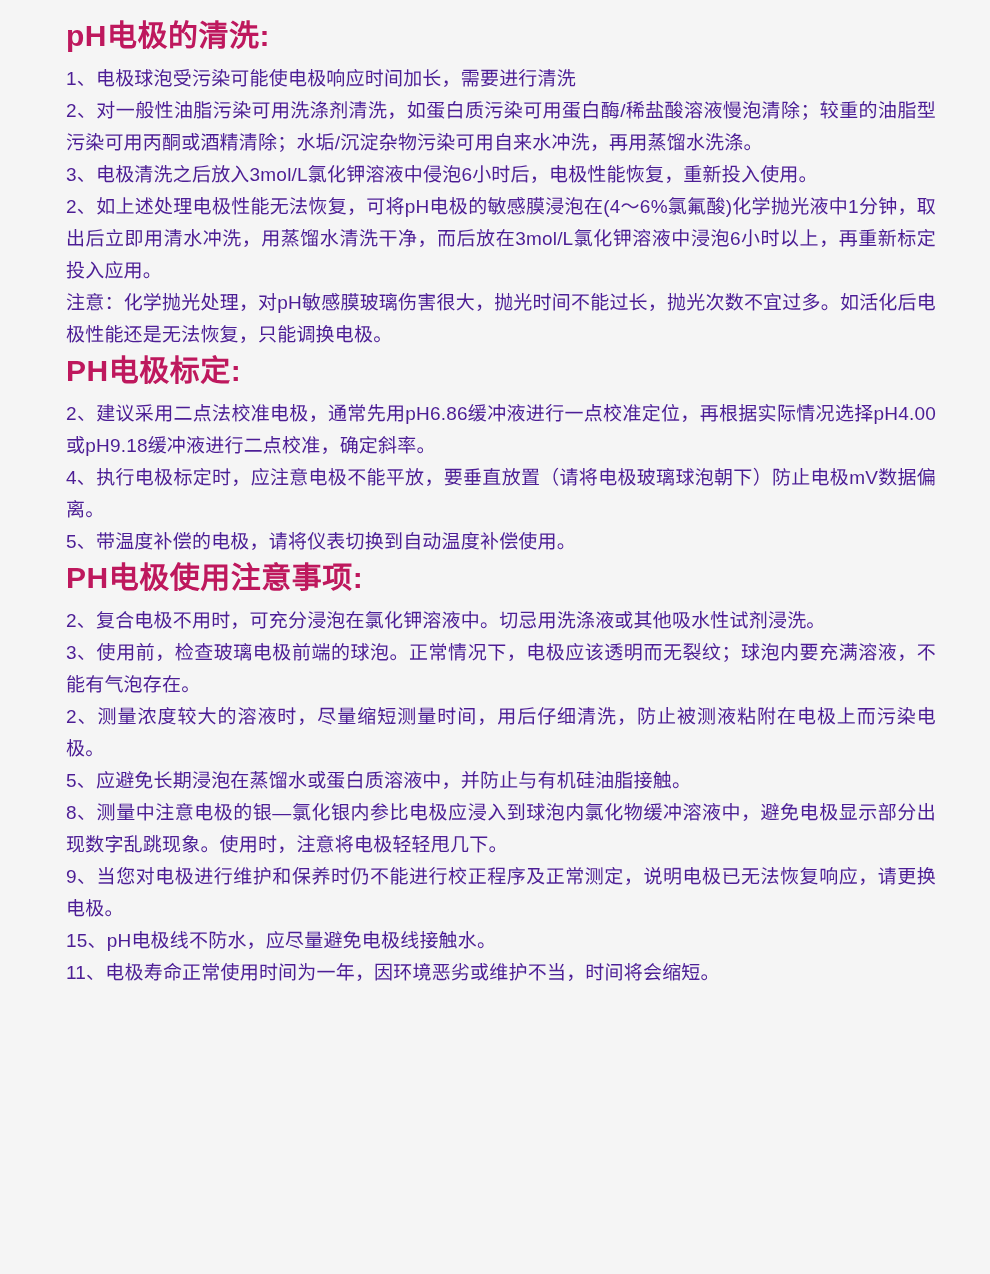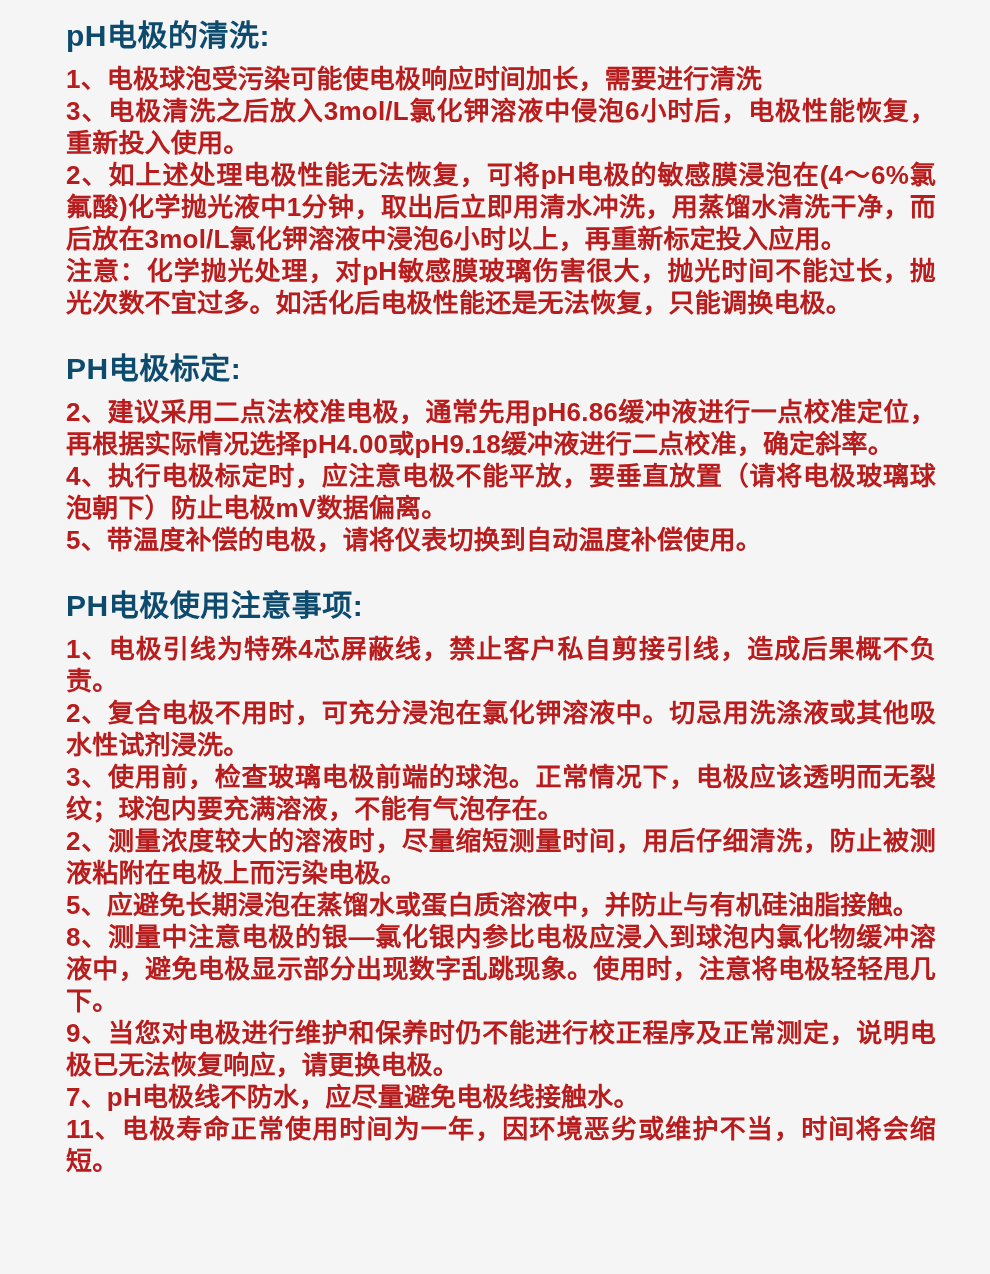--- a/index.html
+++ b/index.html
@@ -12,66 +12,66 @@
     font-family: "Liberation Sans", "DejaVu Sans", sans-serif;
     color: #333333;
   }
   .doc {
     width: 990px;
     min-height: 1274px;
     padding: 16px 54px 40px 66px;
     background: #f5f5f5;
   }
   .section { margin: 0; }
-  .section + .section { margin-top: 30px; }
+  .section + .section { }
   .section-heading {
     font-size: 30px;
     line-height: 40px;
     font-weight: 700;
-    color: #0c4a6e;
+    color: #be185d;
     margin-bottom: 7px;
     letter-spacing: 0.5px;
   }
   .list-item {
-    font-size: 26px;
+    font-size: 19px;
     line-height: 32px;
-    font-weight: 700;
-    color: #b91c1c;
+    font-weight: 400;
+    color: #4c1d95;
     letter-spacing: 0.2px;
     text-align: justify;
     text-justify: inter-ideograph;
     word-break: break-all;
   }
 </style>
 </head>
 <body>
 
 <div class="doc">
 
   <section class="section">
     <h2 class="section-heading">pH电极的清洗:</h2>
     <p class="list-item">1、电极球泡受污染可能使电极响应时间加长，需要进行清洗</p>
+    <p class="list-item">2、对一般性油脂污染可用洗涤剂清洗，如蛋白质污染可用蛋白酶/稀盐酸溶液慢泡清除；较重的油脂型污染可用丙酮或酒精清除；水垢/沉淀杂物污染可用自来水冲洗，再用蒸馏水洗涤。</p>
     <p class="list-item">3、电极清洗之后放入3mol/L氯化钾溶液中侵泡6小时后，电极性能恢复，重新投入使用。</p>
     <p class="list-item">2、如上述处理电极性能无法恢复，可将pH电极的敏感膜浸泡在(4～6%氯氟酸)化学抛光液中1分钟，取出后立即用清水冲洗，用蒸馏水清洗干净，而后放在3mol/L氯化钾溶液中浸泡6小时以上，再重新标定投入应用。</p>
     <p class="list-item">注意：化学抛光处理，对pH敏感膜玻璃伤害很大，抛光时间不能过长，抛光次数不宜过多。如活化后电极性能还是无法恢复，只能调换电极。</p>
   </section>
 
   <section class="section">
     <h2 class="section-heading">PH电极标定:</h2>
     <p class="list-item">2、建议采用二点法校准电极，通常先用pH6.86缓冲液进行一点校准定位，再根据实际情况选择pH4.00或pH9.18缓冲液进行二点校准，确定斜率。</p>
     <p class="list-item">4、执行电极标定时，应注意电极不能平放，要垂直放置（请将电极玻璃球泡朝下）防止电极mV数据偏离。</p>
     <p class="list-item">5、带温度补偿的电极，请将仪表切换到自动温度补偿使用。</p>
   </section>
 
   <section class="section">
     <h2 class="section-heading">PH电极使用注意事项:</h2>
-    <p class="list-item">1、电极引线为特殊4芯屏蔽线，禁止客户私自剪接引线，造成后果概不负责。</p>
     <p class="list-item">2、复合电极不用时，可充分浸泡在氯化钾溶液中。切忌用洗涤液或其他吸水性试剂浸洗。</p>
     <p class="list-item">3、使用前，检查玻璃电极前端的球泡。正常情况下，电极应该透明而无裂纹；球泡内要充满溶液，不能有气泡存在。</p>
     <p class="list-item">2、测量浓度较大的溶液时，尽量缩短测量时间，用后仔细清洗，防止被测液粘附在电极上而污染电极。</p>
     <p class="list-item">5、应避免长期浸泡在蒸馏水或蛋白质溶液中，并防止与有机硅油脂接触。</p>
     <p class="list-item">8、测量中注意电极的银—氯化银内参比电极应浸入到球泡内氯化物缓冲溶液中，避免电极显示部分出现数字乱跳现象。使用时，注意将电极轻轻甩几下。</p>
     <p class="list-item">9、当您对电极进行维护和保养时仍不能进行校正程序及正常测定，说明电极已无法恢复响应，请更换电极。</p>
-    <p class="list-item">7、pH电极线不防水，应尽量避免电极线接触水。</p>
+    <p class="list-item">15、pH电极线不防水，应尽量避免电极线接触水。</p>
     <p class="list-item">11、电极寿命正常使用时间为一年，因环境恶劣或维护不当，时间将会缩短。</p>
   </section>
 
 </div>
 
 </body></html>

